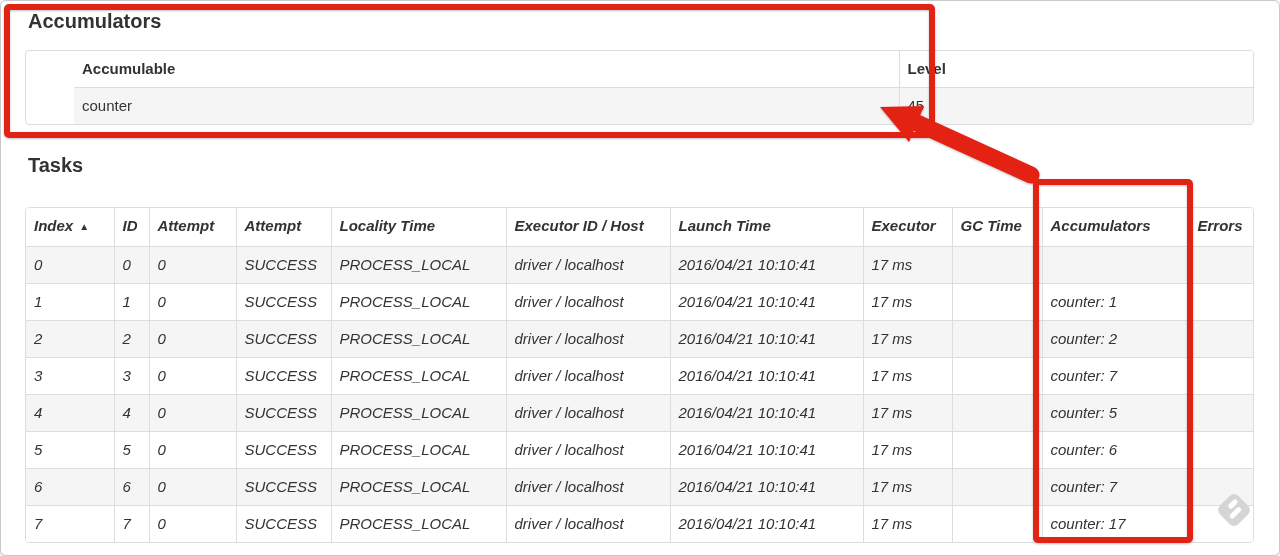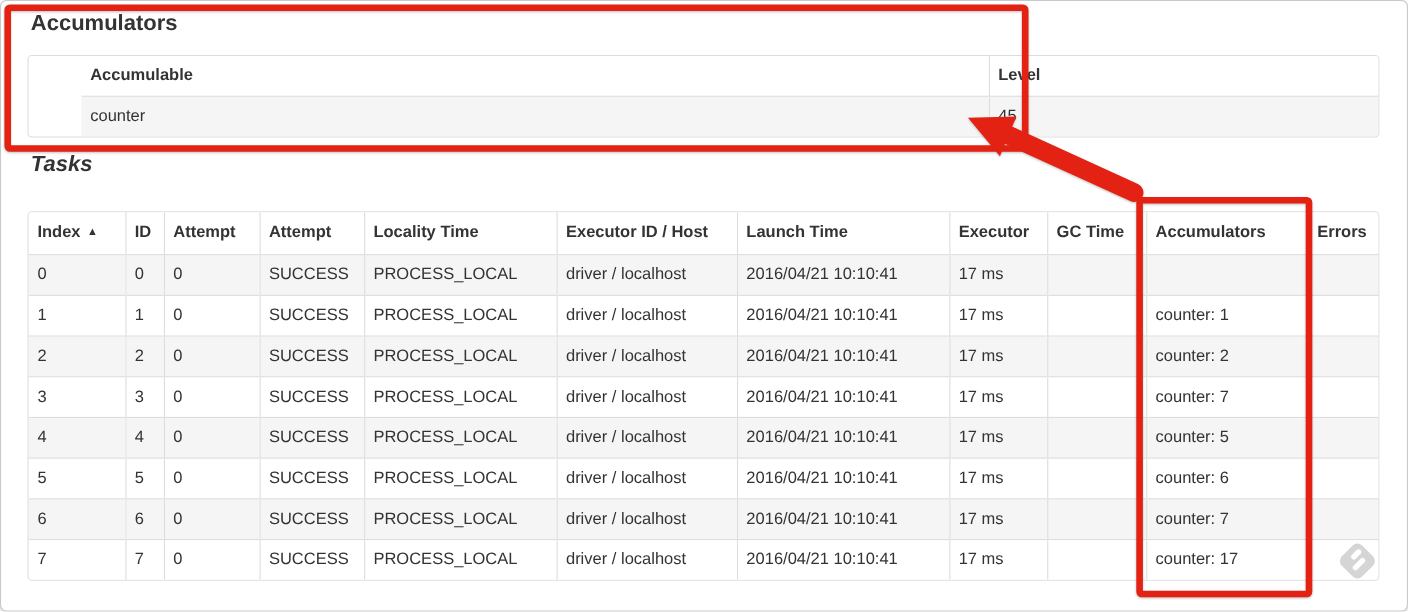--- a/index.html
+++ b/index.html
@@ -18,32 +18,32 @@
   .section-heading {
     position:absolute;
     left:27px;
     margin:0;
     font-size:20px;
     font-weight:bold;
     color:#333;
     line-height:24px;
   }
   #acc-heading { top:8px; }
-  #tasks-heading { top:136px;font-style:italic; }
+  #tasks-heading { top:152px; }
   .table-wrap {
     position:absolute;
     left:24px;
     width:1229px;
     border:1px solid #ddd;
     border-radius:4px;
     overflow:hidden;
     background:#fff;
   }
   #acc-table-wrap { top:49px;padding-left:48px; }
-  #tasks-table-wrap { top:191px; }
+  #tasks-table-wrap { top:206px;font-style:italic; }
   table {
     width:100%;
     border-collapse:collapse;
     table-layout:fixed;
     font-size:15px;
     line-height:20px;
     color:#333;
   }
   th, td {
     padding:8px;

